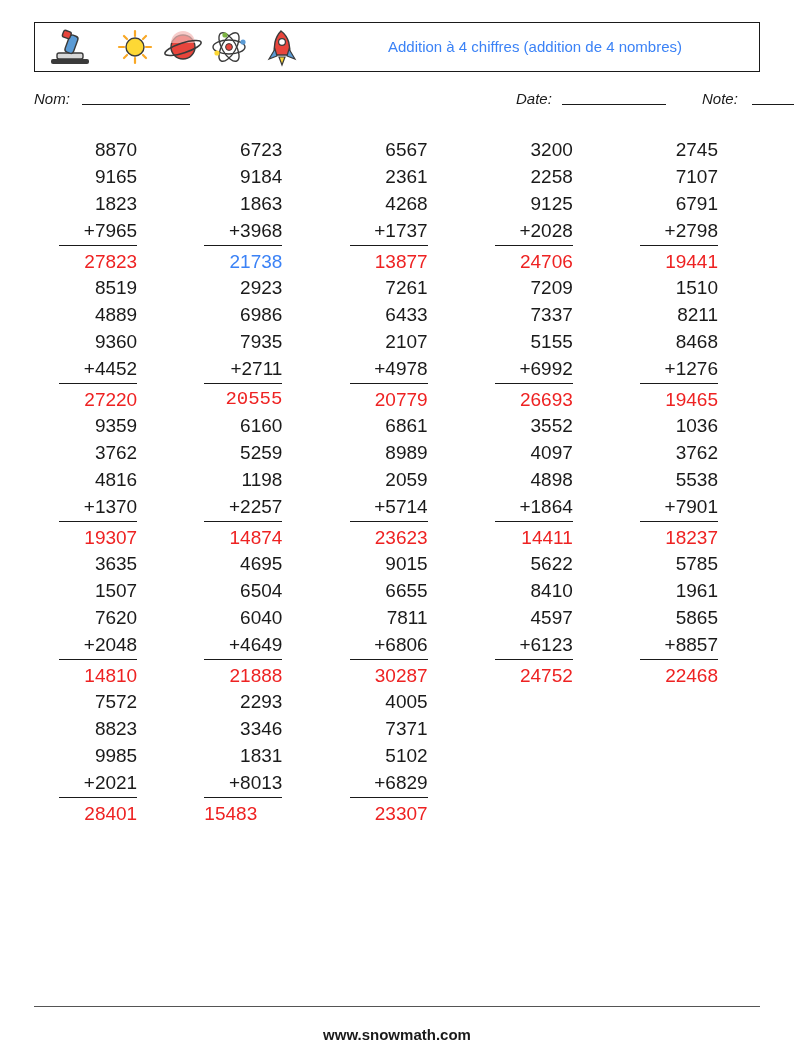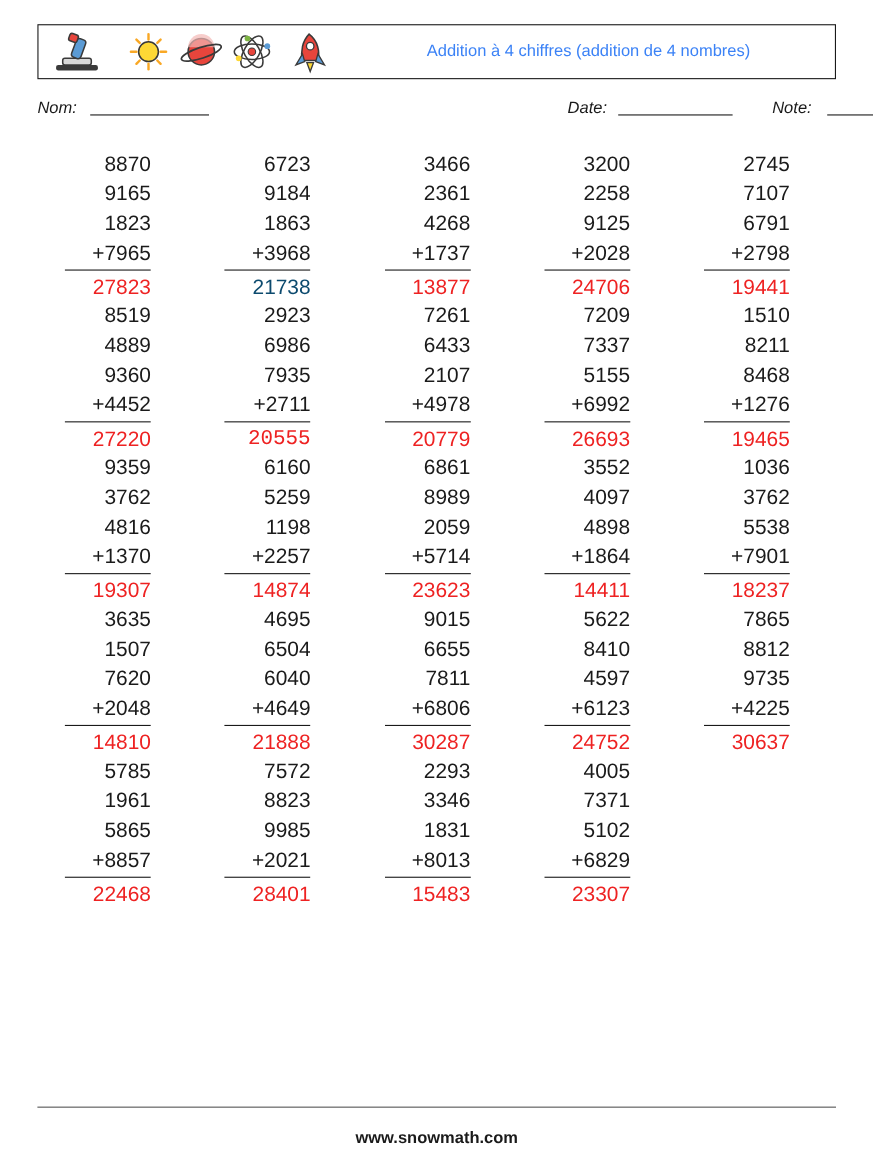--- a/index.html
+++ b/index.html
@@ -198,24 +198,24 @@
       <span class="addend">9165</span>
       <span class="addend">1823</span>
       <span class="lastline">+7965</span>
       <span class="sum" style="color: rgb(238, 34, 34);">27823</span>
     </div>
     <div class="cell">
       <span class="addend">6723</span>
       <span class="addend">9184</span>
       <span class="addend">1863</span>
       <span class="lastline">+3968</span>
-      <span class="sum" style="color: #0c4a6e;">21738</span>
-    </div>
-    <div class="cell">
-      <span class="addend">3466</span>
+      <span class="sum" style="color: #3b82f6;">21738</span>
+    </div>
+    <div class="cell">
+      <span class="addend">6567</span>
       <span class="addend">2361</span>
       <span class="addend">4268</span>
       <span class="lastline">+1737</span>
       <span class="sum" style="color: rgb(238, 34, 34);">13877</span>
     </div>
     <div class="cell">
       <span class="addend">3200</span>
       <span class="addend">2258</span>
       <span class="addend">9125</span>
       <span class="lastline">+2028</span>
@@ -320,46 +320,39 @@
       <span class="sum" style="color: rgb(238, 34, 34);">30287</span>
     </div>
     <div class="cell">
       <span class="addend">5622</span>
       <span class="addend">8410</span>
       <span class="addend">4597</span>
       <span class="lastline">+6123</span>
       <span class="sum" style="color: rgb(238, 34, 34);">24752</span>
     </div>
     <div class="cell">
-      <span class="addend">7865</span>
-      <span class="addend">8812</span>
-      <span class="addend">9735</span>
-      <span class="lastline">+4225</span>
-      <span class="sum" style="color: rgb(238, 34, 34);">30637</span>
-    </div>
-    <div class="cell">
       <span class="addend">5785</span>
       <span class="addend">1961</span>
       <span class="addend">5865</span>
       <span class="lastline">+8857</span>
       <span class="sum" style="color: rgb(238, 34, 34);">22468</span>
     </div>
     <div class="cell">
       <span class="addend">7572</span>
       <span class="addend">8823</span>
       <span class="addend">9985</span>
       <span class="lastline">+2021</span>
       <span class="sum" style="color: rgb(238, 34, 34);">28401</span>
     </div>
     <div class="cell">
       <span class="addend">2293</span>
       <span class="addend">3346</span>
       <span class="addend">1831</span>
       <span class="lastline">+8013</span>
-      <span class="sum" style="color: rgb(238, 34, 34);">15483</span>
+      <span class="sum" style="color: rgb(238, 34, 34); text-align: center;">15483</span>
     </div>
     <div class="cell">
       <span class="addend">4005</span>
       <span class="addend">7371</span>
       <span class="addend">5102</span>
       <span class="lastline">+6829</span>
       <span class="sum" style="color: rgb(238, 34, 34);">23307</span>
     </div>
   </div>
 

